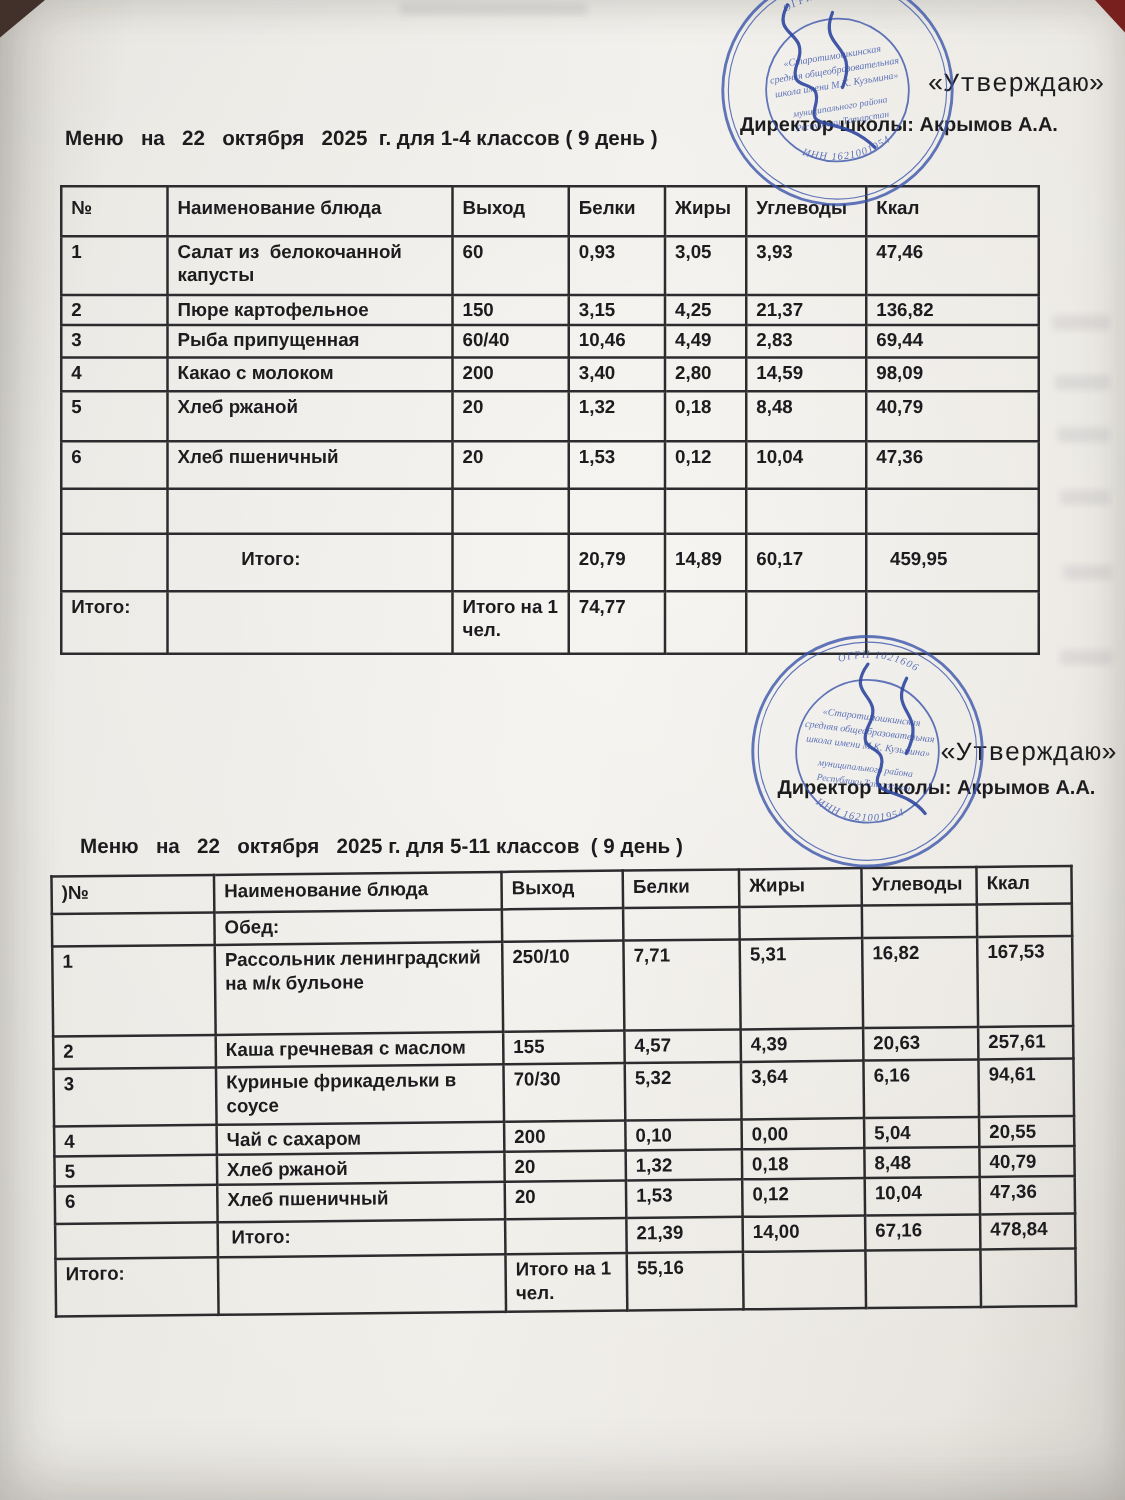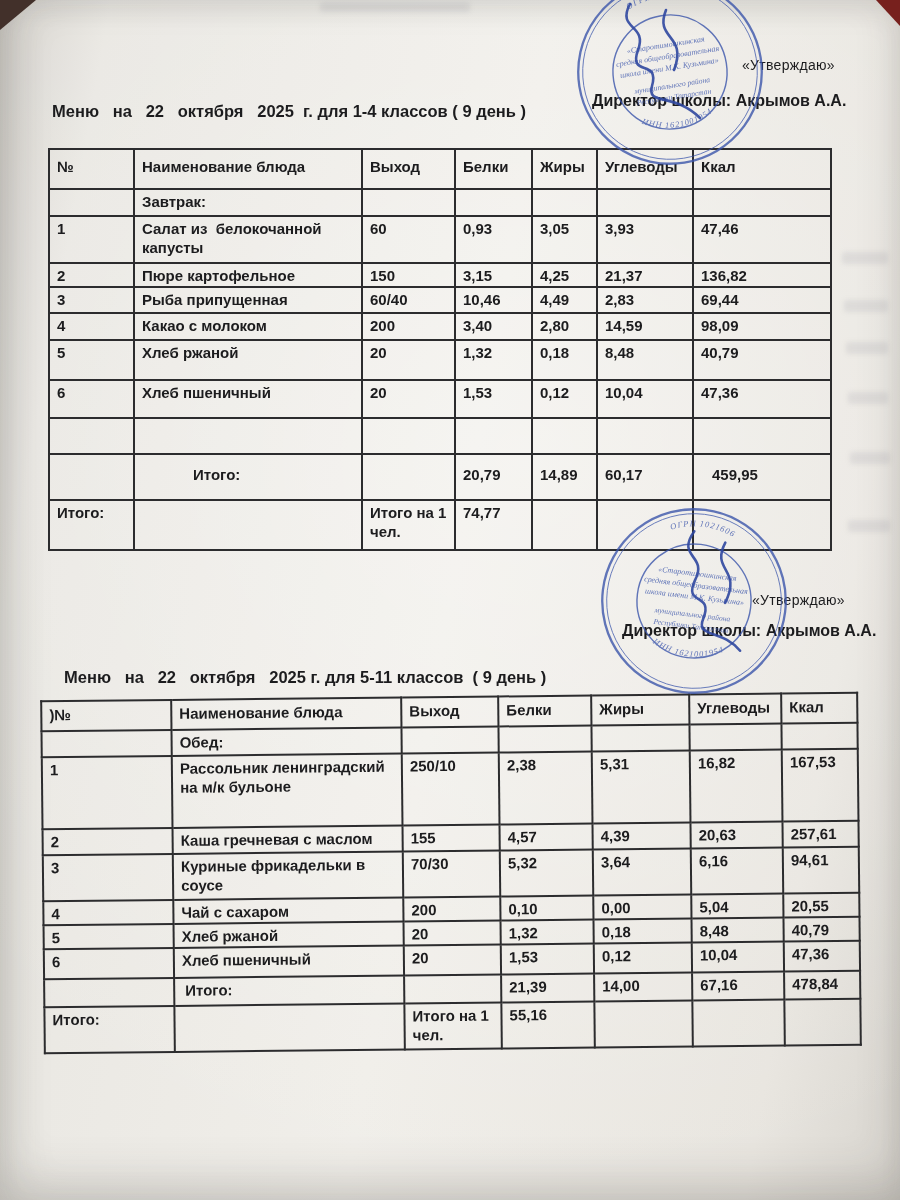--- a/index.html
+++ b/index.html
@@ -9,21 +9,21 @@
     background:
       radial-gradient(120% 90% at 58% 38%, rgba(255,255,255,0.38), rgba(255,255,255,0) 70%),
       linear-gradient(100deg,#d6d3ce 0%,#e9e7e2 10%,#f0eee9 50%,#e8e5df 86%,#d8d5cf 100%);
   }
   #paper::after{content:"";position:absolute;inset:0;
     box-shadow:inset 0 -20px 46px rgba(60,55,50,0.16), inset 16px 0 40px rgba(60,55,50,0.10), inset 0 10px 24px rgba(60,55,50,0.05);}
   .abs{position:absolute;}
   .corner-tl{position:absolute;top:0;left:0;width:0;height:0;border-top:30px solid #42302a;border-right:36px solid transparent;}
   .corner-tr{position:absolute;top:0;right:0;width:0;height:0;border-top:26px solid #77201d;border-left:24px solid transparent;}
   .smudge{position:absolute;background:rgba(110,110,120,0.12);filter:blur(2.5px);border-radius:3px;}
-  .approve{font-size:14px;letter-spacing:0.3px;}
+  .approve{font-size:21px;letter-spacing:0.3px;font-family:Liberation Mono, monospace;}
   .director{font-size:16px;font-weight:700;}
   .doc-title{font-size:16.5px;font-weight:700;white-space:pre-wrap;}
   table.menu{position:absolute;border-collapse:collapse;table-layout:fixed;}
   table.menu td{border:2px solid #2c2c2e;vertical-align:top;padding:3px 4px 0 7px;
     font-size:15px;font-weight:700;line-height:1.25;overflow:hidden;white-space:pre-wrap;}
   table.menu tr.hdr td{padding-top:8px;}
   table.menu tr.trow td{padding-top:11px;}
   #t1 .total-label{padding-left:58px;}
   #t2 .total-label{padding-left:10px;}
   #t2{transform:rotate(-0.6deg);transform-origin:center;}
@@ -67,29 +67,20 @@
     </colgroup>
   <tbody>
       <tr class="hdr" style="height:40px">
     <td>№</td>
     <td>Наименование блюда</td>
     <td>Выход</td>
     <td>Белки</td>
     <td>Жиры</td>
     <td>Углеводы</td>
     <td>Ккал</td>
-  </tr>
-  <tr style="height:27px">
-    <td></td>
-    <td>Завтрак:</td>
-    <td></td>
-    <td></td>
-    <td></td>
-    <td></td>
-    <td></td>
   </tr>
   <tr style="height:47px">
     <td>1</td>
     <td>Салат из  белокочанной капусты</td>
     <td>60</td>
     <td>0,93</td>
     <td>3,05</td>
     <td>3,93</td>
     <td>47,46</td>
   </tr>
@@ -221,21 +212,21 @@
     <td></td>
     <td></td>
     <td></td>
     <td></td>
     <td></td>
   </tr>
   <tr style="height:72px">
     <td>1</td>
     <td>Рассольник ленинградский на м/к бульоне</td>
     <td>250/10</td>
-    <td>2,38</td>
+    <td>7,71</td>
     <td>5,31</td>
     <td>16,82</td>
     <td>167,53</td>
   </tr>
   <tr style="height:26px">
     <td>2</td>
     <td>Каша гречневая с маслом</td>
     <td>155</td>
     <td>4,57</td>
     <td>4,39</td>

